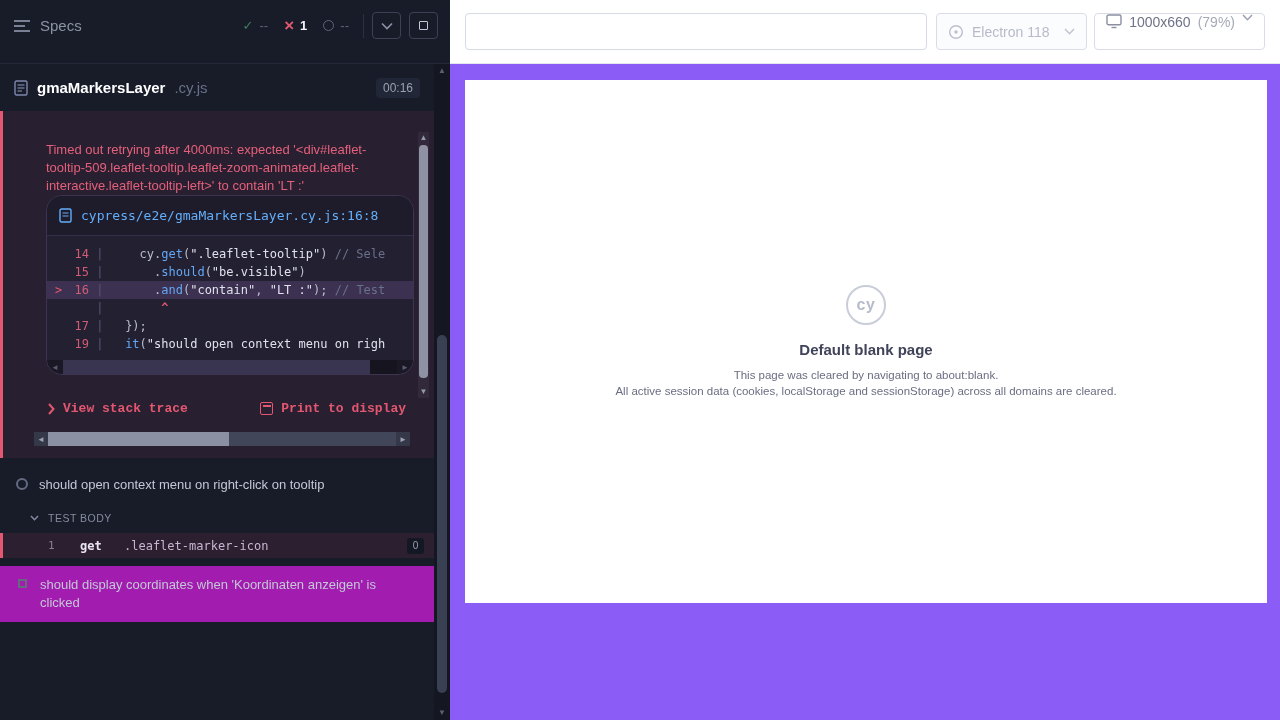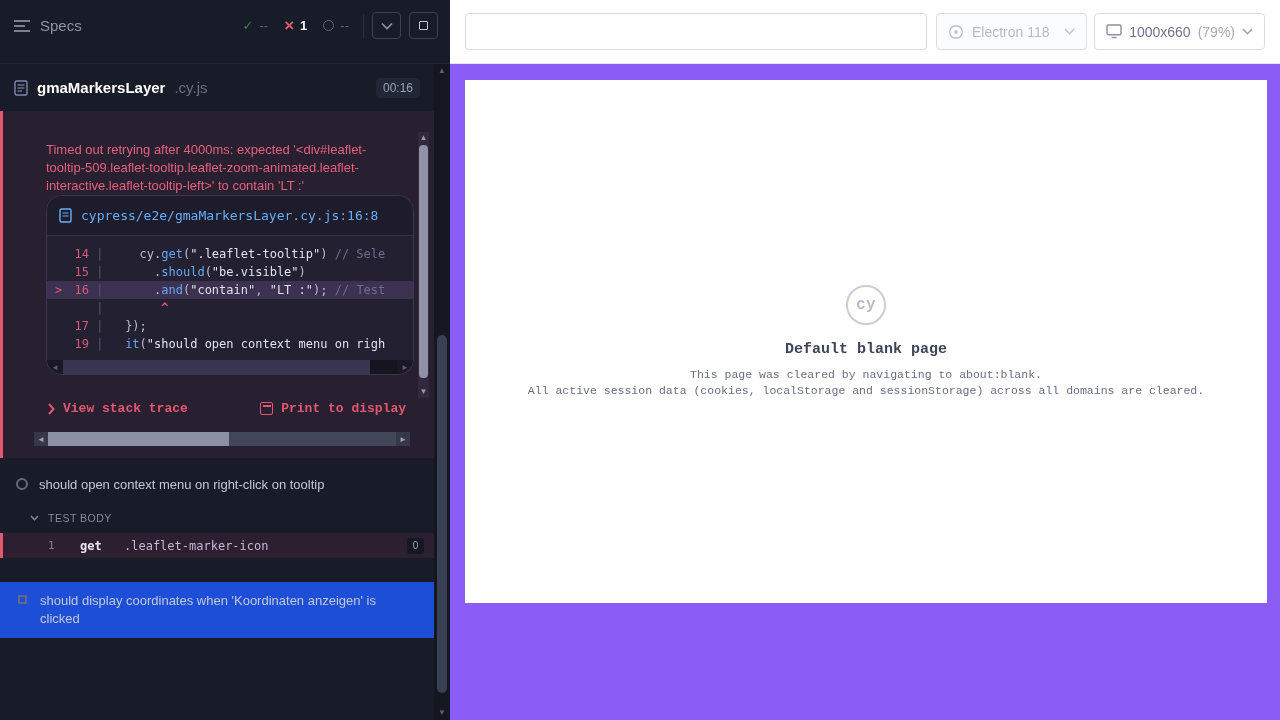--- a/index.html
+++ b/index.html
@@ -65,42 +65,42 @@
   .rep-hscroll .htrack { flex:1; height:14px; position:relative; background:#414659; }
   .rep-hscroll .hthumb { position:absolute; left:0; top:0; height:14px; width:52%; background:#8b90a2; cursor:pointer; }
 
   .att-vscroll { position:absolute; top:21px; bottom:60px; right:5px; width:11px; display:flex; flex-direction:column; align-items:center; background:rgba(255,255,255,0.05); }
   .att-vscroll .arr { color:#9498aa; font-size:8px; height:12px; line-height:12px; cursor:pointer; }
   .att-vscroll .vtrack { flex:1; width:9px; position:relative; margin:1px 0; }
   .att-vscroll .vthumb { position:absolute; top:0; left:0; width:9px; height:97%; background:#8e92a4; border-radius:4px; cursor:pointer; }
 
   .test-row { display:flex; align-items:flex-start; gap:11px; padding:10px 16px; font-size:13px; color:#c3c8d6; line-height:18px; cursor:pointer; }
   .test-row.first { margin-top:8px; }
-  .test-row.alt { background:#1d4ed8; margin-top:24px; }
+  .test-row.alt { background:#a21caf; margin-top:8px; }
   .ticon-circle { flex:0 0 auto; width:12px; height:12px; border:2px solid #646b80; border-radius:50%; margin-top:2px; }
   .ticon-square { flex:0 0 auto; width:9px; height:9px; border:2px solid #646b80; margin-top:3px; margin-left:2px; margin-right:2px; }
   .test-title { max-width:340px; }
   .test-body-hdr { display:flex; align-items:center; gap:9px; padding:8px 16px 9px 30px; color:#868ca0; font-size:10.5px; letter-spacing:0.5px; cursor:pointer; }
   .cmd-row { display:flex; align-items:center; height:25px; background:#2b1f30; border-left:3px solid var(--accent); padding:0 10px 0 45px; font-family:"DejaVu Sans Mono", monospace; font-size:12px; cursor:pointer; }
   .cmd-num { color:#8d7e97; font-size:11px; width:32px; }
   .cmd-name { color:#eae4ef; font-weight:bold; width:44px; }
   .cmd-msg { color:#c9b5d2; }
   .cmd-badge { margin-left:auto; min-width:17px; height:16px; background:#141824; border-radius:3px; color:#99a0b2; font-size:10px; display:flex; align-items:center; justify-content:center; font-family:"Liberation Sans", sans-serif; }
 
   
   .aut-panel { flex:1; display:flex; flex-direction:column; background:#8b5cf6; }
   .aut-header { height:64px; flex:0 0 64px; background:#ffffff; border-bottom:1px solid #e4e7ef; display:flex; align-items:center; padding:0 15px; }
   .url-input { width:462px; height:37px; border:1px solid #d6dae5; border-radius:4px; padding:0 12px; font-size:14px; color:#43465a; font-family:inherit; outline:none; background:#fff; }
   .browser-select { margin-left:9px; width:151px; height:37px; border:1px solid #dadde8; border-radius:4px; background:#fbfcfe; display:flex; align-items:center; gap:8px; padding:0 11px; color:#b7bbc9; font-size:14px; cursor:pointer; }
   .browser-select .chev { margin-left:auto; }
-  .viewport-select { margin-left:auto; height:37px; min-width:170px; border:1px solid #dadde8; border-radius:4px; display:flex; align-items:center; gap:7px; padding:0 11px; font-size:14px; color:#6e7387; cursor:pointer; background:#ffffff; }
+  .viewport-select { margin-left:auto; height:37px; min-width:170px; border:1px solid #dadde8; border-radius:4px; display:flex; align-items:flex-start; gap:7px; padding:0 11px; font-size:14px; color:#6e7387; cursor:pointer; background:#ffffff; }
   .vp-scale { color:#a6aab8; }
   .viewport-select .chev { margin-left:auto; }
 
-  .aut-body { flex:1; padding:16px 13px 0 15px;font-family:Liberation Mono, monospace; }
+  .aut-body { flex:1; padding:16px 13px 0 15px; }
   .aut-frame { background:#ffffff; height:523px; display:flex; flex-direction:column; align-items:center; justify-content:center; text-align:center; }
   .cy-logo { width:40px; height:40px; border:2.5px solid #c9cdd9; border-radius:50%; display:flex; align-items:center; justify-content:center; color:#b7bcca; font-size:16px; font-weight:bold; letter-spacing:0.5px; margin-bottom:16px; }
   .blank-title { color:#404459; font-weight:bold; font-size:15px; margin-bottom:9px; }
   .blank-desc { color:#696e81; font-size:11.5px; line-height:16px; }
 </style>
 </head>
 <body>
 
 <div class="app">
 

